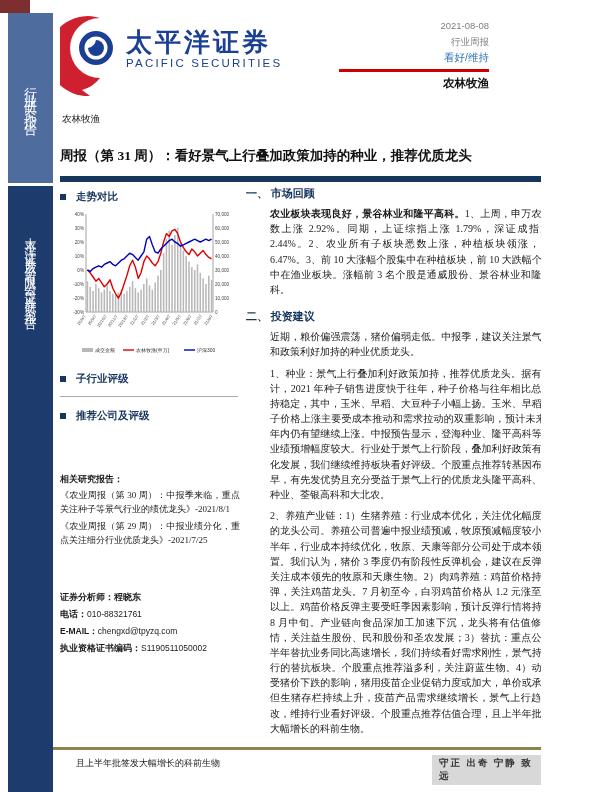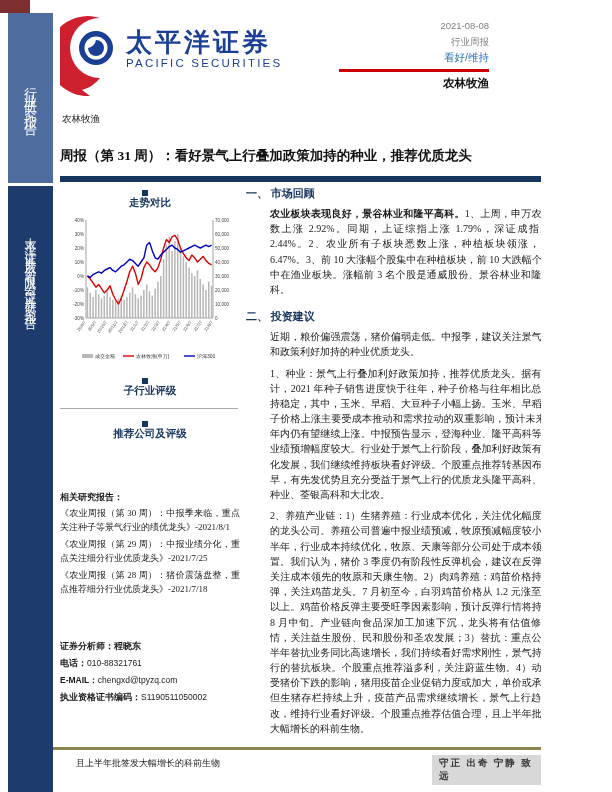--- a/index.html
+++ b/index.html
@@ -24,21 +24,21 @@
   .hdr-date,.hdr-type{font-size:9.5px;color:#7f7f7f;line-height:1.65;font-family:"Liberation Sans",sans-serif;}
   .hdr-rating{font-size:10.5px;color:#2e74b5;line-height:1.55;font-family:"Liberation Sans",sans-serif;}
   .hdr-redline{margin-top:3px;height:3px;background:#cc0000;width:150px;margin-left:20px;}
   .hdr-industry{font-size:11.5px;font-weight:bold;color:#111;margin-top:4px;}
   
   .report-title{position:absolute;left:60px;top:147px;width:502px;font-size:13.5px;font-weight:bold;color:#111;}
   .title-bar{position:absolute;left:60px;top:176px;width:502px;height:6px;background:#17365d;}
   
   .left-col{position:absolute;left:60px;top:190px;width:180px;}
   .right-col{position:absolute;left:246px;top:186px;width:316px;}
-  .sec-h{display:flex;align-items:center;font-size:10.5px;font-weight:bold;color:#17365d;margin:0 0 4px 0;flex-direction:column;}
+  .sec-h{display:flex;align-items:center;font-size:10.5px;font-weight:bold;color:#17365d;margin:0 0 4px 0;}
   .sec-h .sq{width:6px;height:6px;background:#17365d;margin-right:10px;flex:0 0 auto;}
   .hr-gray{border:none;border-top:1px solid #aaa;margin:10px 0 12px 0;width:178px;}
   .related-title{font-size:9px;font-weight:bold;margin:0 0 3px 0;}
   .related-item{font-size:9px;line-height:1.5;margin:0 0 4px 0;text-align:justify;}
   .analyst{font-size:9px;line-height:1.9;}
   .analyst b{font-weight:bold;}
   .analyst .lat{font-family:"Liberation Sans",sans-serif;font-size:8.5px;}
   
   .main-h{font-size:11px;font-weight:bold;color:#17365d;margin:0 0 5px 0;}
   .main-p{font-size:10px;line-height:1.52;text-align:justify;margin:0 0 6px 24px;}
@@ -190,21 +190,20 @@
     <hr class="hr-gray">
     <div class="sec-h">
       <span class="sq"></span>
       <span>推荐公司及评级</span>
     </div>
 
     <div style="height:46px;"></div>
     <p class="related-title">相关研究报告：</p>
     <p class="related-item">《农业周报（第 30 周）：中报季来临，重点关注种子等景气行业的绩优龙头》-2021/8/1</p>
     <p class="related-item">《农业周报（第 29 周）：中报业绩分化，重点关注细分行业优质龙头》-2021/7/25</p>
-    <p class="related-item">《农业周报（第 28 周）：猪价震荡盘整，重点推荐细分行业优质龙头》-2021/7/18</p>
 
     <div style="height:38px;"></div>
     <div class="analyst">
       <div><b>证券分析师：</b><b>程晓东</b></div>
       <div><b>电话：</b><span class="lat">010-88321761</span></div>
       <div><b class="lat">E-MAIL：</b><span class="lat">chengxd@tpyzq.com</span></div>
       <div><b>执业资格证书编码：</b><span class="lat">S1190511050002</span></div>
     </div>
   </div>
 

